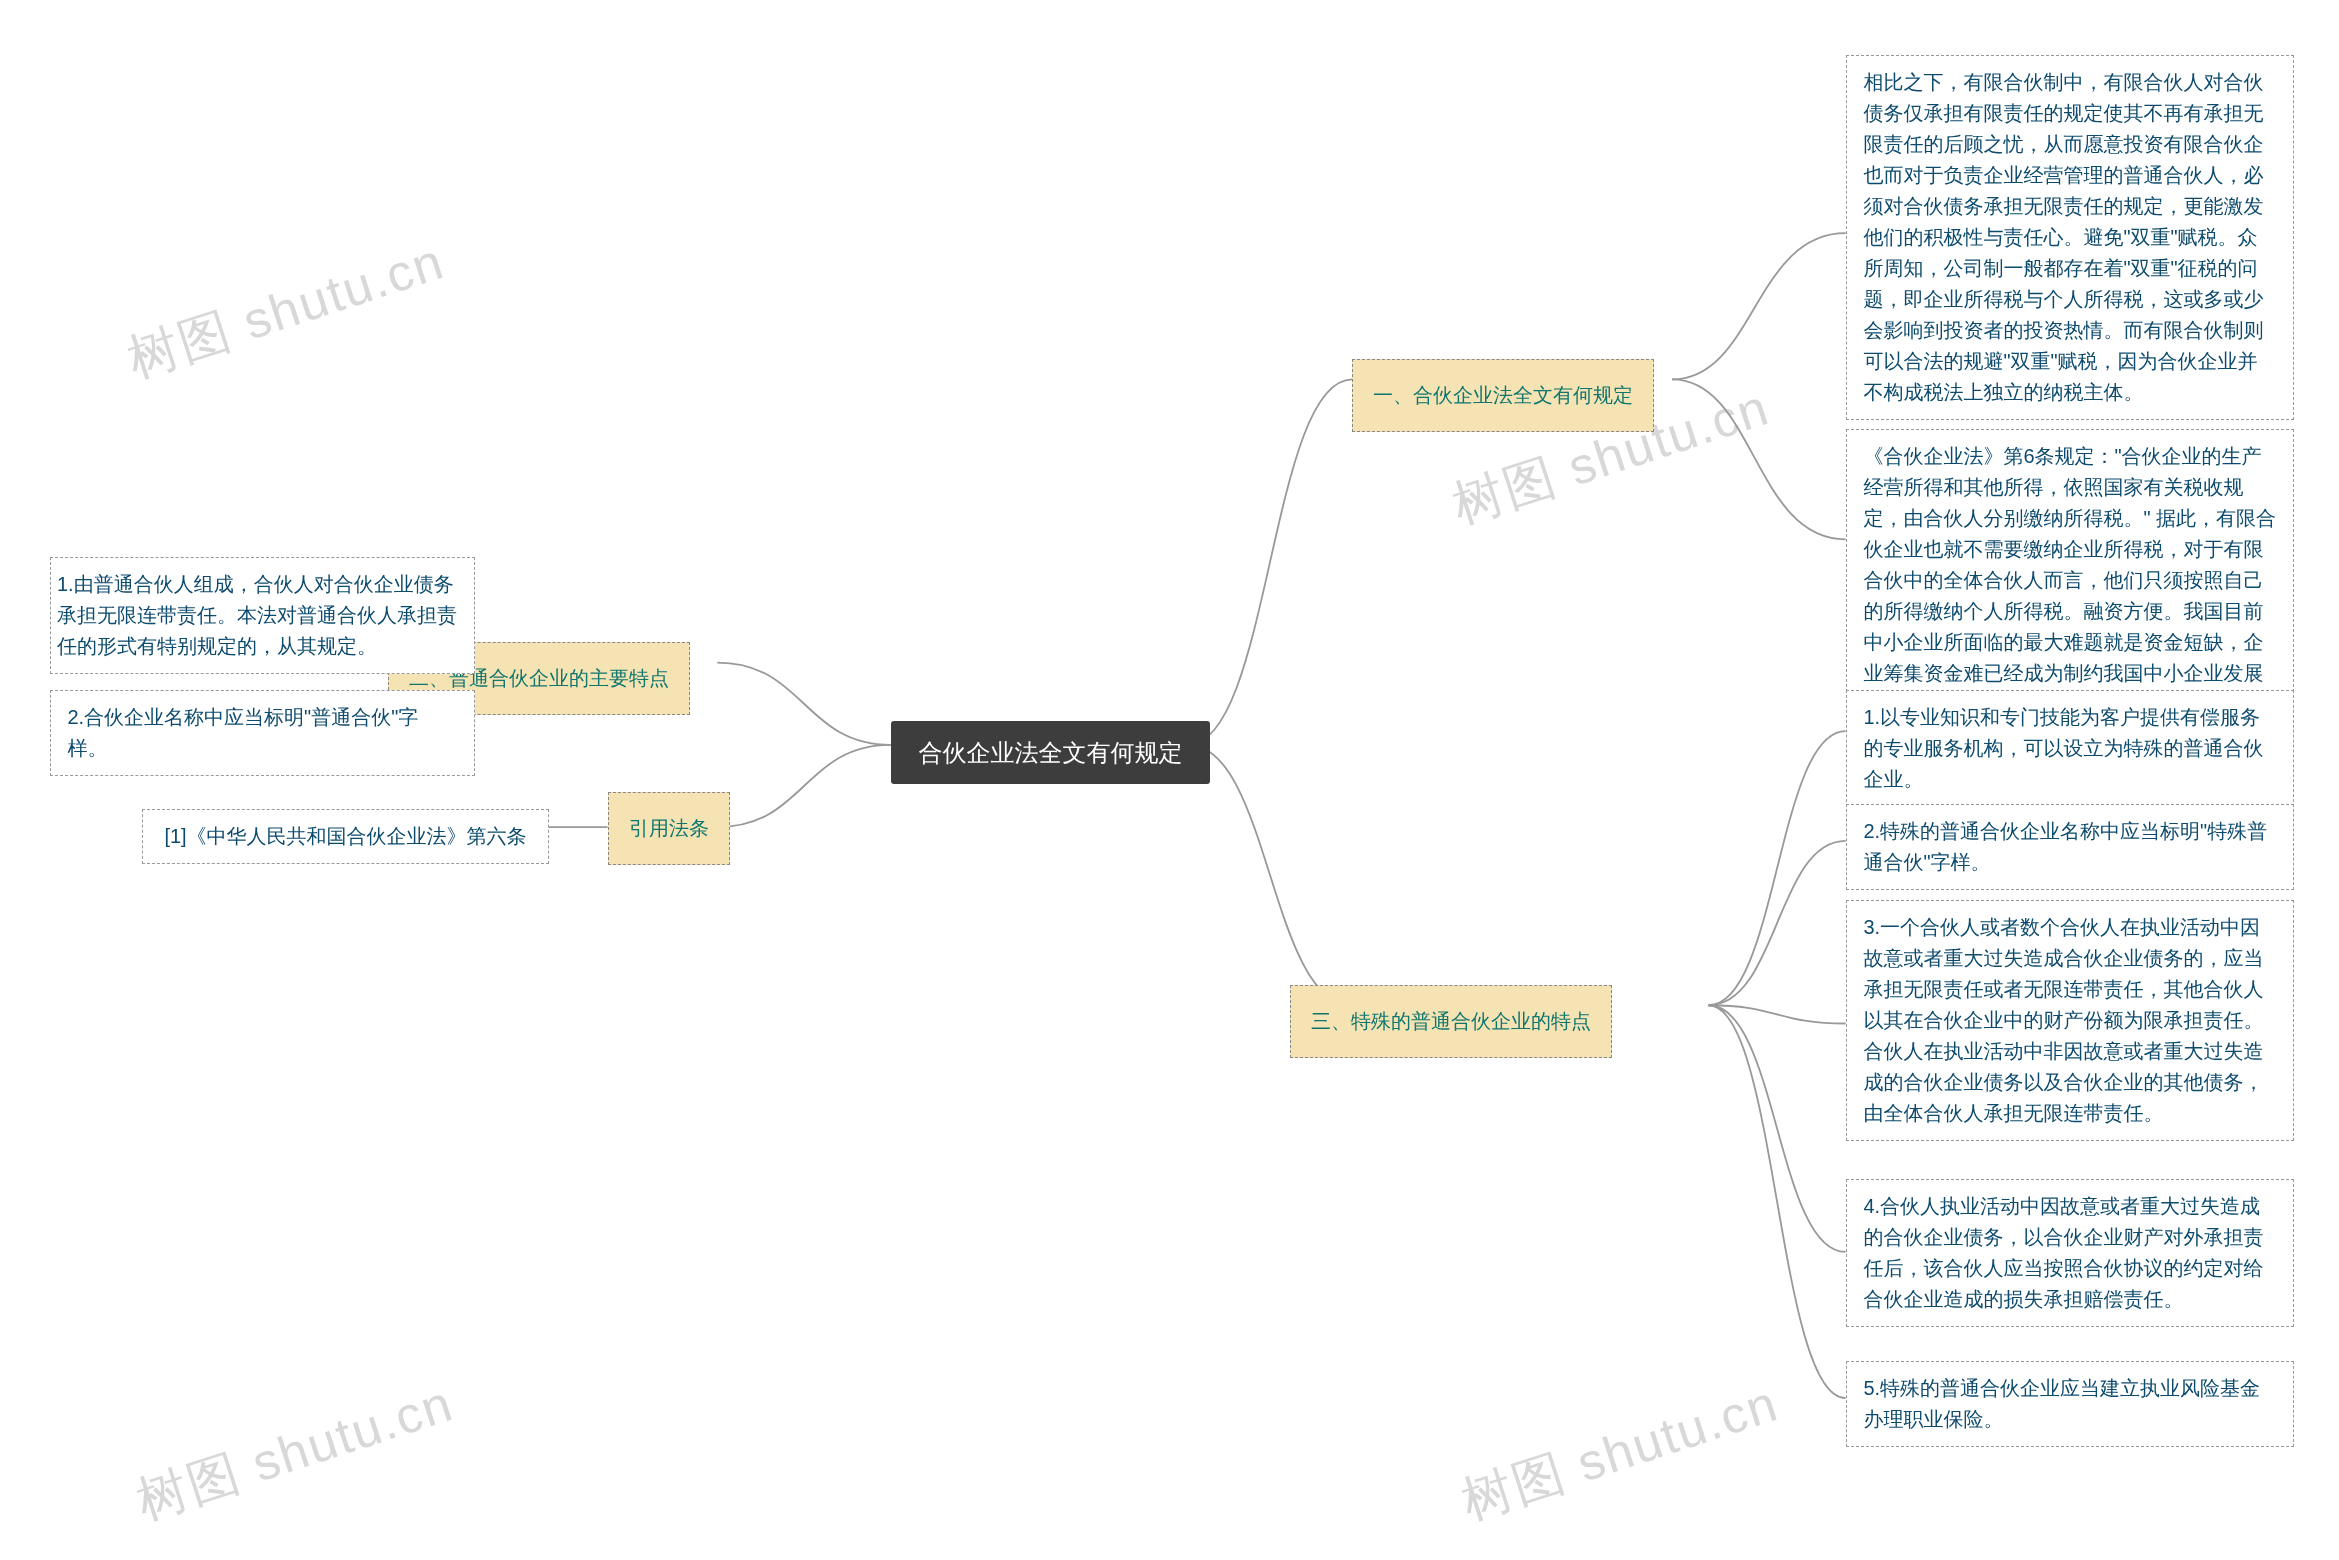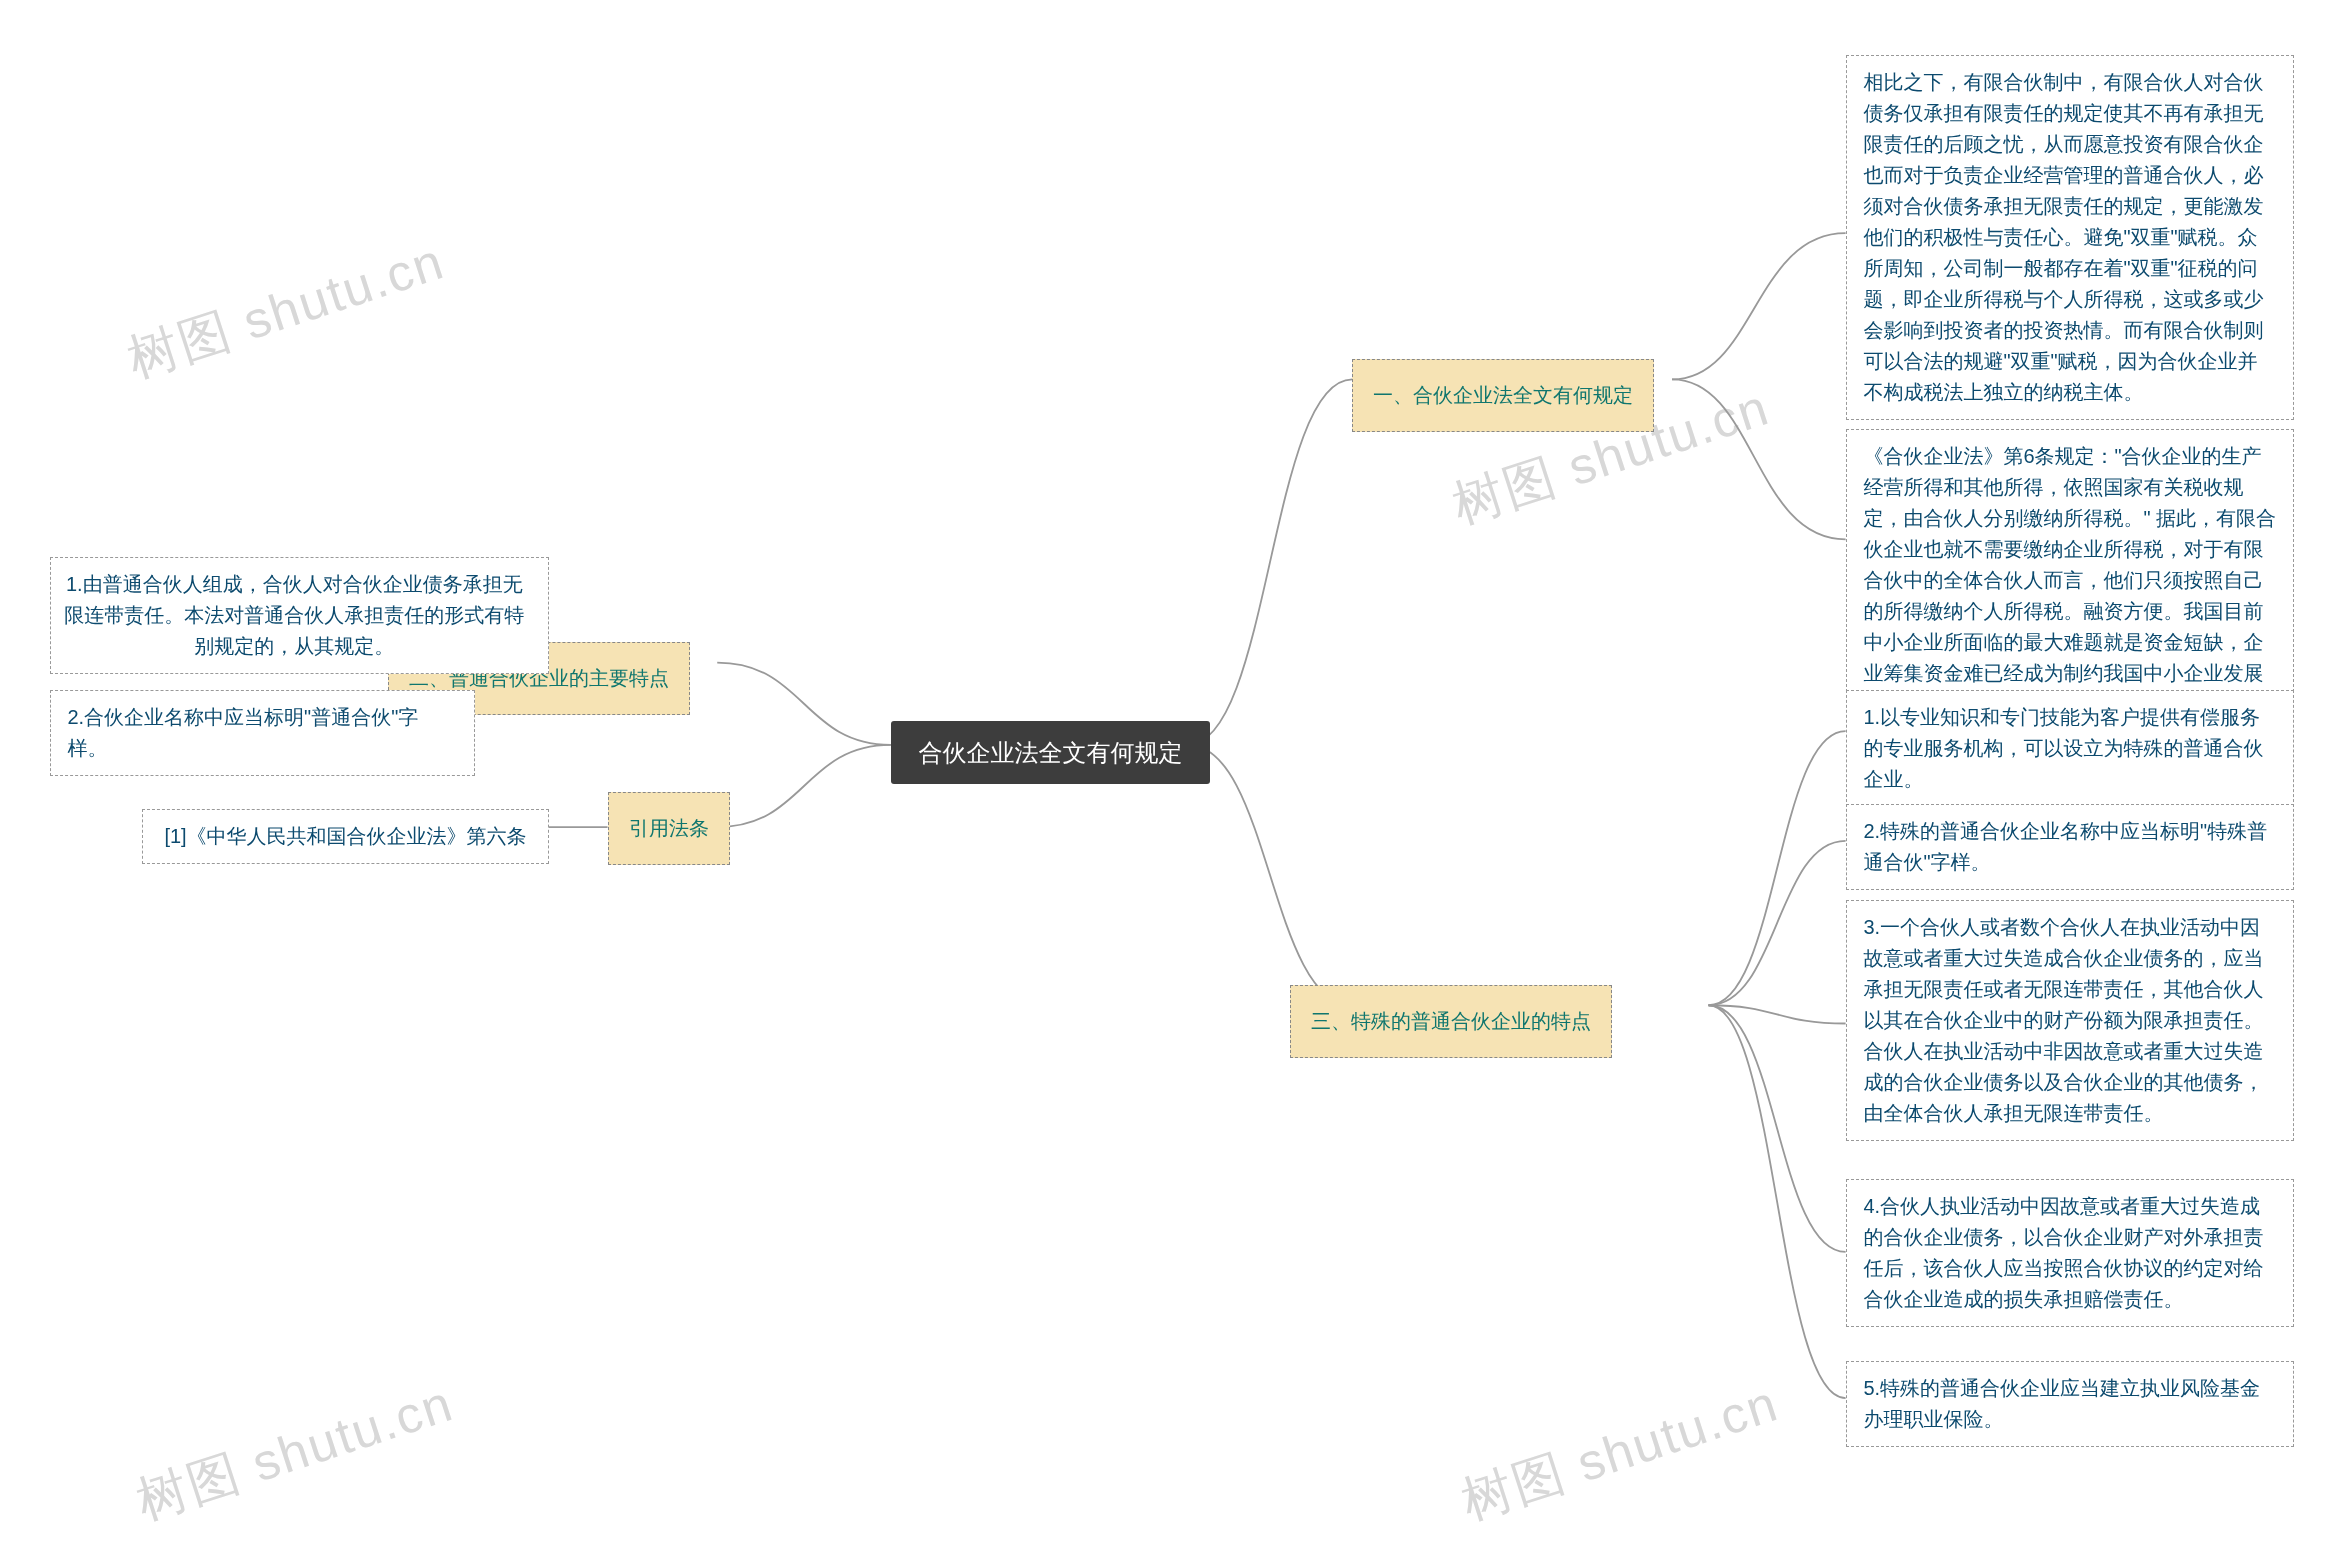--- a/index.html
+++ b/index.html
@@ -97,18 +97,18 @@
 <div class="node leaf-node" style="left:1846px; top:429px; width:448px;">《合伙企业法》第6条规定："合伙企业的生产经营所得和其他所得，依照国家有关税收规定，由合伙人分别缴纳所得税。" 据此，有限合伙企业也就不需要缴纳企业所得税，对于有限合伙中的全体合伙人而言，他们只须按照自己的所得缴纳个人所得税。融资方便。我国目前中小企业所面临的最大难题就是资金短缺，企业筹集资金难已经成为制约我国中小企业发展的"瓶颈"。</div>
 
 <div class="node branch-node" style="left:1290px; top:985px;">三、特殊的普通合伙企业的特点</div>
 <div class="node leaf-node" style="left:1846px; top:690px; width:448px;">1.以专业知识和专门技能为客户提供有偿服务的专业服务机构，可以设立为特殊的普通合伙企业。</div>
 <div class="node leaf-node" style="left:1846px; top:804px; width:448px;">2.特殊的普通合伙企业名称中应当标明"特殊普通合伙"字样。</div>
 <div class="node leaf-node" style="left:1846px; top:900px; width:448px;">3.一个合伙人或者数个合伙人在执业活动中因故意或者重大过失造成合伙企业债务的，应当承担无限责任或者无限连带责任，其他合伙人以其在合伙企业中的财产份额为限承担责任。合伙人在执业活动中非因故意或者重大过失造成的合伙企业债务以及合伙企业的其他债务，由全体合伙人承担无限连带责任。</div>
 <div class="node leaf-node" style="left:1846px; top:1179px; width:448px;">4.合伙人执业活动中因故意或者重大过失造成的合伙企业债务，以合伙企业财产对外承担责任后，该合伙人应当按照合伙协议的约定对给合伙企业造成的损失承担赔偿责任。</div>
 <div class="node leaf-node" style="left:1846px; top:1361px; width:448px;">5.特殊的普通合伙企业应当建立执业风险基金办理职业保险。</div>
 
 <div class="node branch-node" style="left:388px; top:642px;">二、普通合伙企业的主要特点</div>
-<div class="node leaf-node" style="left:50px; top:557px; width:499px; text-align:center;padding-left:6px;">1.由普通合伙人组成，合伙人对合伙企业债务承担无限连带责任。本法对普通合伙人承担责任的形式有特别规定的，从其规定。</div>
+<div class="node leaf-node" style="left:50px; top:557px; width:425px; text-align:left;padding-left:6px;">1.由普通合伙人组成，合伙人对合伙企业债务承担无限连带责任。本法对普通合伙人承担责任的形式有特别规定的，从其规定。</div>
 <div class="node leaf-node" style="left:50px; top:690px; width:425px; text-align:left;">2.合伙企业名称中应当标明"普通合伙"字样。</div>
 
 <div class="node branch-node" style="left:608px; top:780px;margin-top:12px;">引用法条</div>
 <div class="node leaf-node" style="left:142px; top:809px; width:407px; text-align:center;">[1]《中华人民共和国合伙企业法》第六条</div>
 
 
 </body></html>

